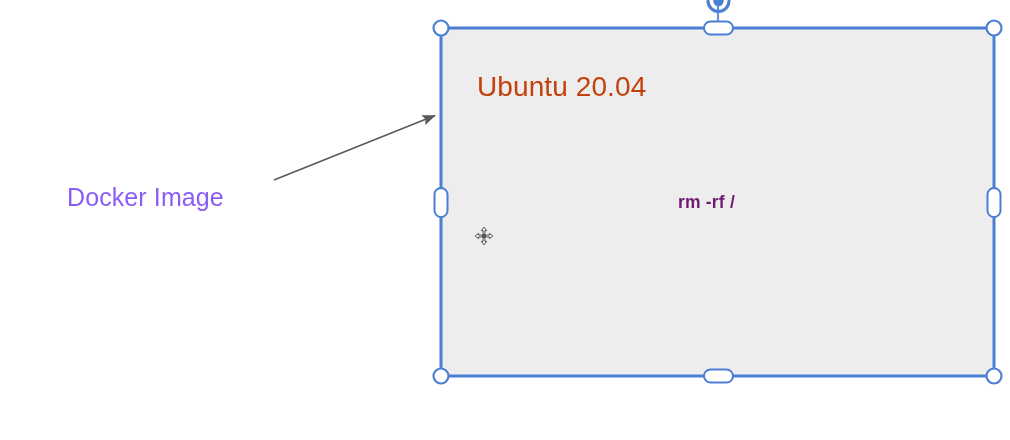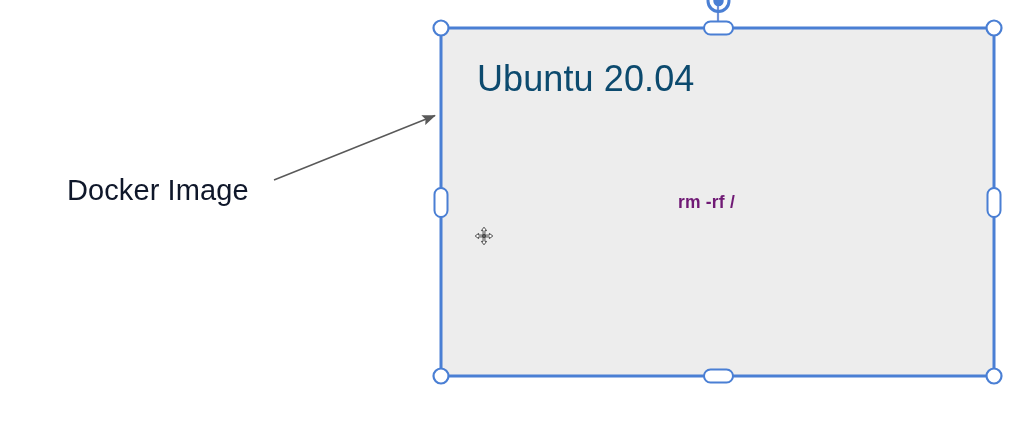--- a/index.html
+++ b/index.html
@@ -42,47 +42,47 @@
     top: 0;
     width: 1010px;
     height: 440px;
     pointer-events: none;
   }
 
   
   .shape-title {
     position: absolute;
     left: 477px;
-    top: 62px;
-    font-size: 36px;
+    top: 70px;
+    font-size: 28px;
     line-height: 34px;
-    color: #0c4a6e;
+    color: #c2410c;
     white-space: nowrap;
     letter-spacing: 0.1px;
   }
   .shape-command {
     position: absolute;
     left: 678px;
     top: 191px;
     font-size: 17.5px;
     line-height: 22px;
     font-weight: 700;
     color: #701a75;
     white-space: nowrap;
     letter-spacing: 0.2px;
   }
 
   
   .annotation-label {
     position: absolute;
     left: 67px;
-    top: 173px;
-    font-size: 29px;
+    top: 180px;
+    font-size: 25px;
     line-height: 34px;
-    color: #0f172a;
+    color: #8b5cf6;
     white-space: nowrap;
     letter-spacing: 0.1px;
   }
 
   
   .move-cursor {
     position: absolute;
     left: 474px;
     top: 226px;
     width: 20px;

